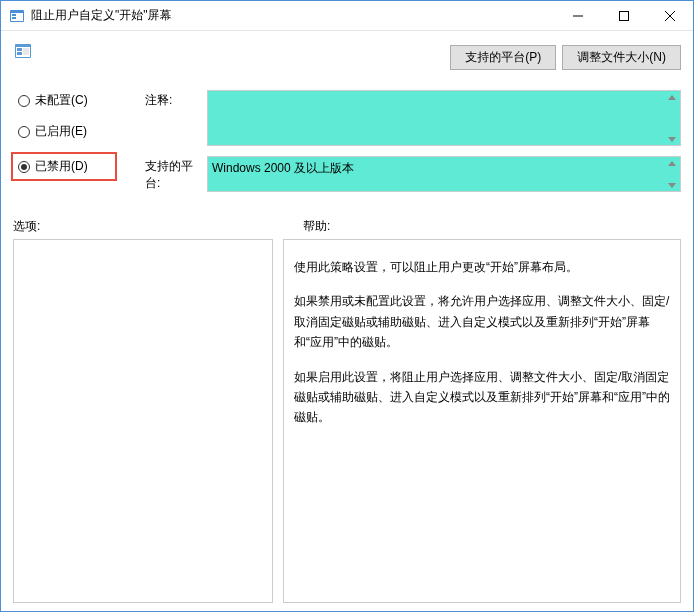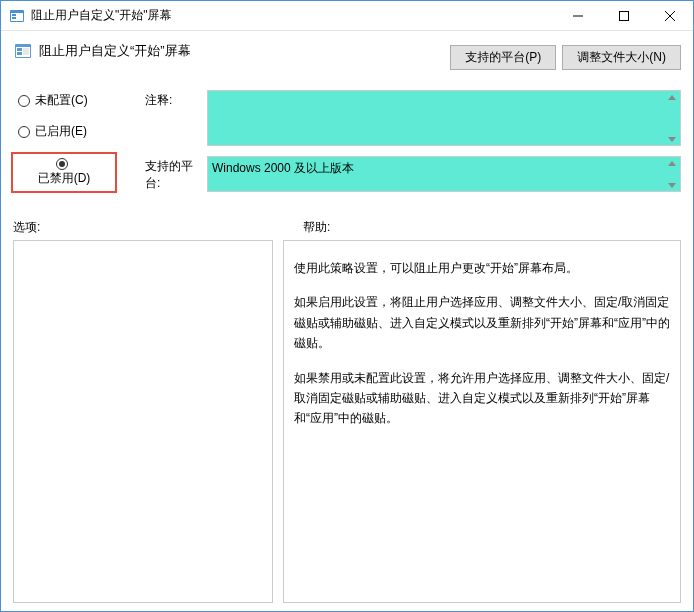--- a/index.html
+++ b/index.html
@@ -13,21 +13,21 @@
 .content { flex: 1; padding: 10px 12px 8px 12px; display: flex; flex-direction: column; overflow: hidden; }
 .header-row { display: flex; align-items: flex-start; margin-bottom: 6px; }
 .header-left { display: flex; align-items: center; flex: 1; }
 .header-icon { width: 20px; height: 20px; margin-right: 6px; }
 .header-title { font-size: 13px; color: #000; }
 .nav-buttons { display: flex; gap: 6px; margin-top: 4px; }
 .btn { background: #e1e1e1; border: 1px solid #adadad; padding: 3px 14px; font-size: 12px; color: #000; cursor: default; min-width: 94px; text-align: center; }
 .config-row { display: flex; align-items: flex-start; margin-top: 14px; }
 .radios { width: 100px; padding-left: 2px; }
 .radio-item { display: flex; align-items: center; margin-bottom: 10px; padding: 2px 3px; }
-.radio-item.highlighted { border: 2px solid #e74c3c; padding: 4px 5px; margin-left: -4px; margin-right: -4px; flex-direction: column; }
+.radio-item.highlighted { border: 2px solid #e74c3c; padding: 4px 5px; margin-left: -4px; margin-right: -4px; }
 .radio-circle { width: 12px; height: 12px; border: 1px solid #333; border-radius: 50%; margin-right: 5px; position: relative; flex-shrink: 0; }
 .radio-circle.checked::after { content: ""; position: absolute; width: 6px; height: 6px; background: #333; border-radius: 50%; top: 2px; left: 2px; }
 .radio-label { font-size: 12px; text-decoration: underline; text-decoration-color: transparent; }
 .fields { flex: 1; margin-left: 32px; }
 .field-row { display: flex; margin-bottom: 10px; }
 .field-label { width: 62px; font-size: 12px; padding-top: 2px; }
 .textarea { flex: 1; border: 1px solid #ccc; background: #5eead4; min-height: 56px; resize: none; padding: 2px 4px; font-size: 12px; position: relative; }
 .textarea.short { min-height: 24px; line-height: 18px; }
 .sb { position: absolute; right: 0; top: 0; bottom: 0; width: 17px; display: flex; flex-direction: column; }
 .sb-arr { height: 12px; display: flex; align-items: center; justify-content: center; color: #666; }
@@ -82,21 +82,20 @@
       <div class="header-left">
         <span class="header-icon">
           <svg viewBox="0 0 20 20">
               <rect x="2" y="3" width="16" height="14" fill="#5b9bd5" rx="1"></rect>
               <rect x="3" y="6" width="14" height="10" fill="#fff"></rect>
               <rect x="4" y="7" width="5" height="3" fill="#5b9bd5"></rect>
               <rect x="4" y="11" width="5" height="3" fill="#5b9bd5"></rect>
               <rect x="10" y="7" width="6" height="7" fill="#e8e8e8"></rect>
             </svg>
         </span>
-        <span class="header-title">阻止用户自定义“开始”屏幕</span>
       </div>
       <div class="nav-buttons">
         <div class="btn">支持的平台(P)</div>
         <div class="btn">调整文件大小(N)</div>
       </div>
     </div>
 
     <div class="config-row">
       <div class="radios">
         <div class="radio-item">
@@ -157,20 +156,20 @@
     <div class="labels-row">
       <div class="lbl options">选项:</div>
       <div class="lbl">帮助:</div>
     </div>
 
     <div class="panes">
       <div class="pane options"></div>
       <div class="pane">
         <div class="help-text">
           <p>使用此策略设置，可以阻止用户更改“开始”屏幕布局。</p>
+          <p>如果禁用或未配置此设置，将允许用户选择应用、调整文件大小、固定/取消固定磁贴或辅助磁贴、进入自定义模式以及重新排列“开始”屏幕和“应用”中的磁贴。</p>
           <p>如果启用此设置，将阻止用户选择应用、调整文件大小、固定/取消固定磁贴或辅助磁贴、进入自定义模式以及重新排列“开始”屏幕和“应用”中的磁贴。</p>
-          <p>如果禁用或未配置此设置，将允许用户选择应用、调整文件大小、固定/取消固定磁贴或辅助磁贴、进入自定义模式以及重新排列“开始”屏幕和“应用”中的磁贴。</p>
         </div>
       </div>
     </div>
 
   </div>
 </div>
 
 </body></html>

